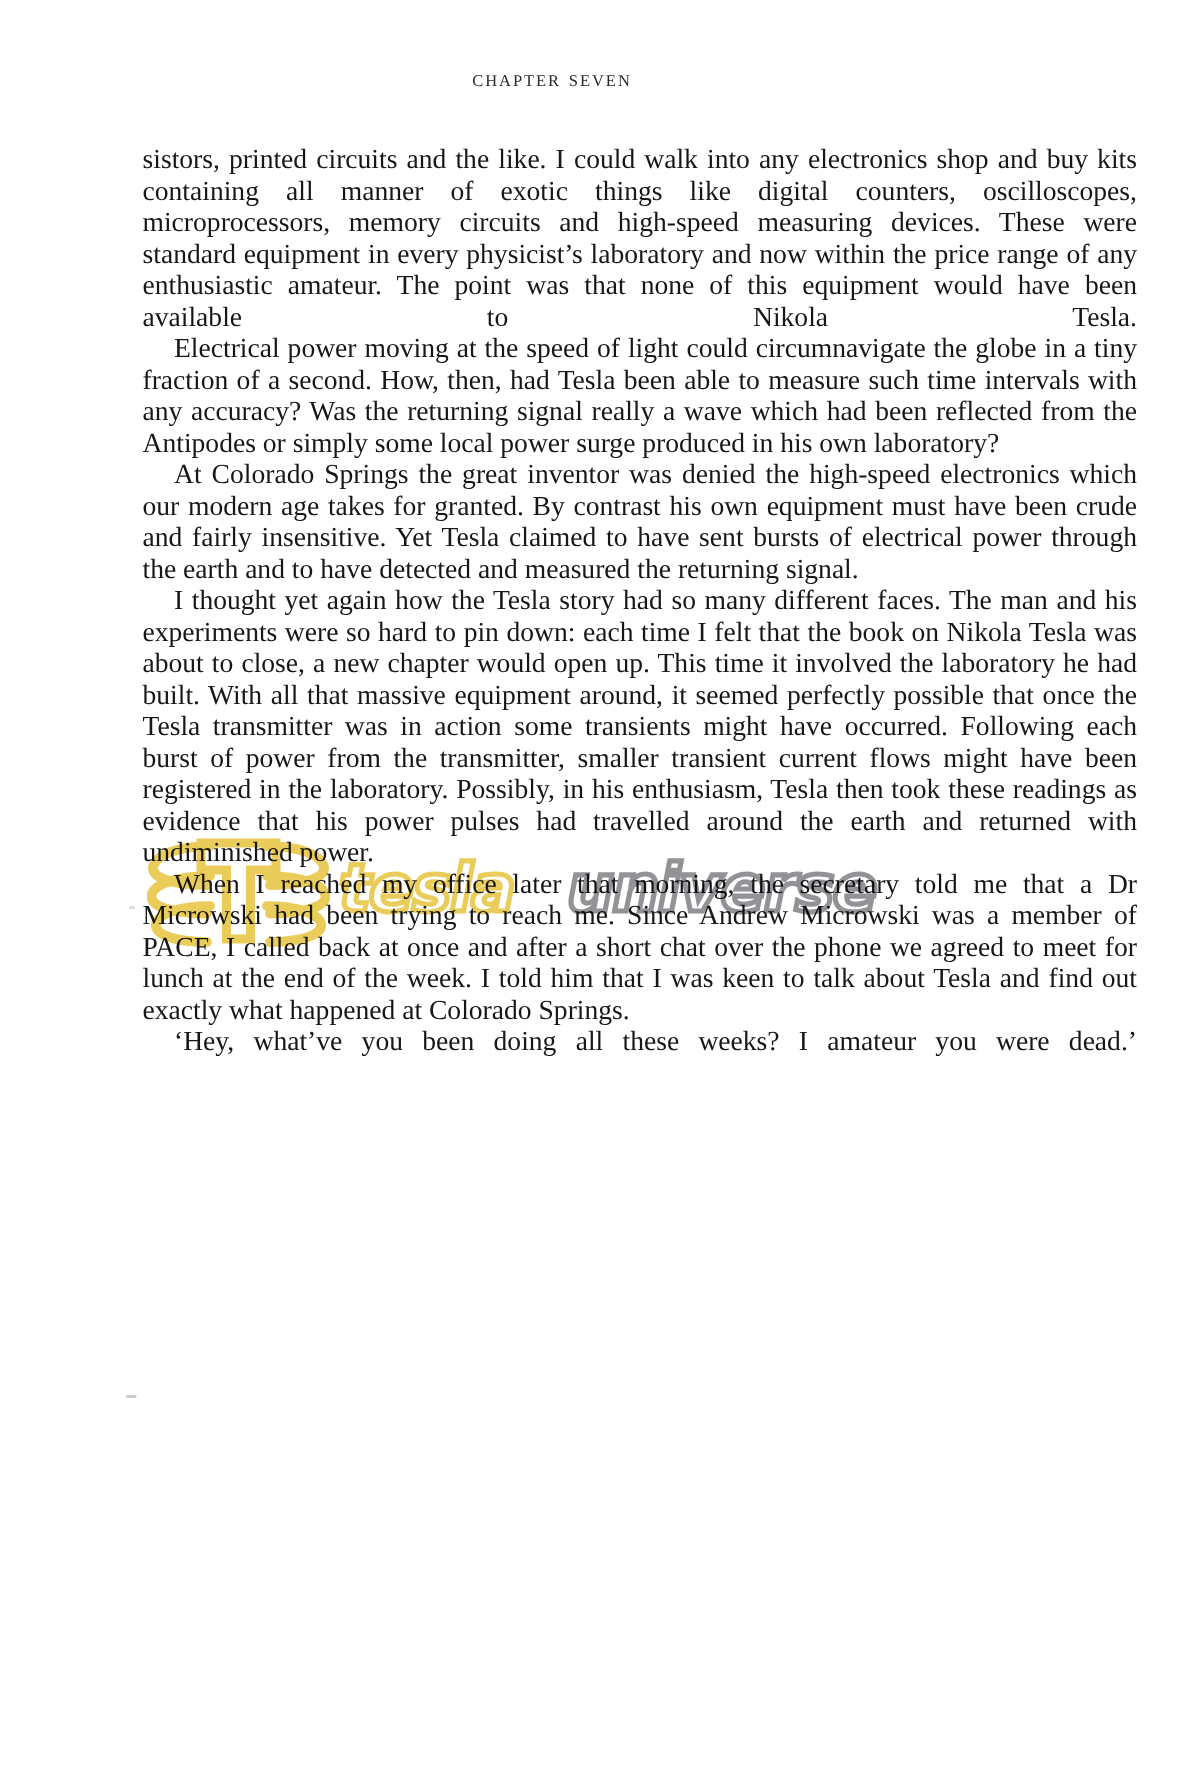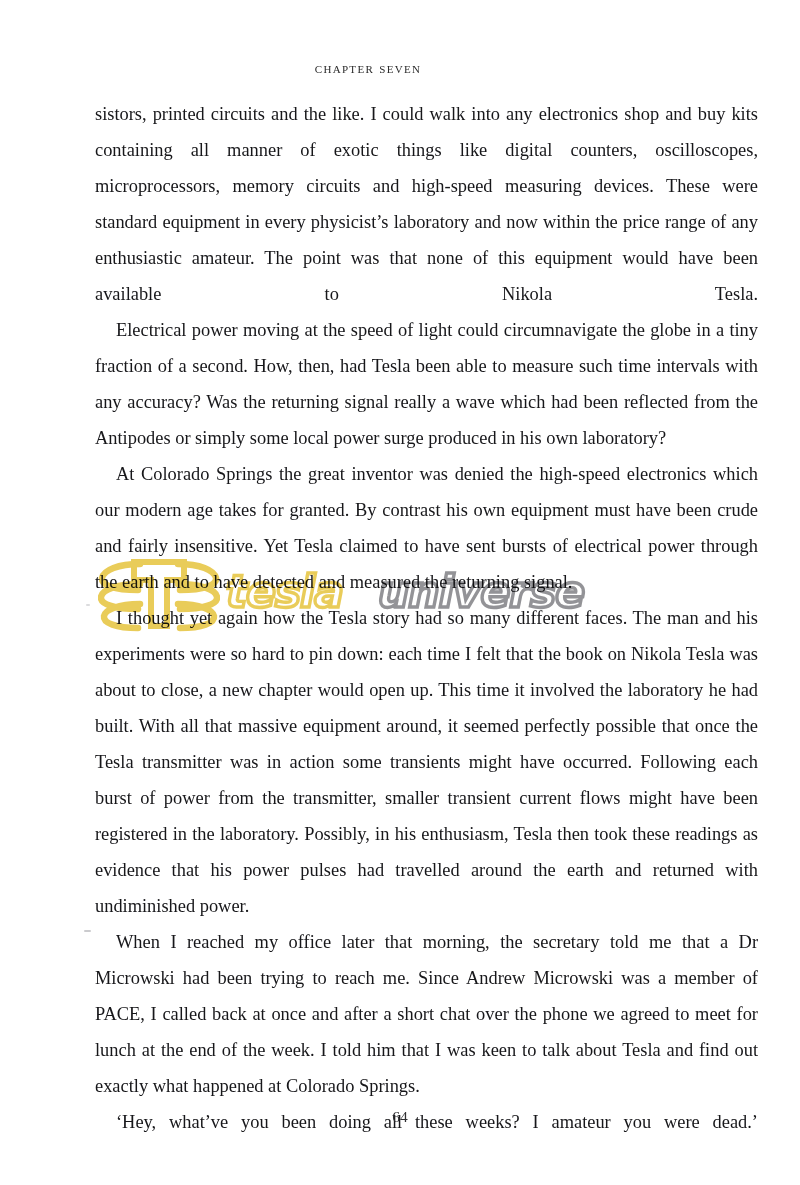--- a/index.html
+++ b/index.html
@@ -15,40 +15,40 @@
     position: relative;
     width: 800px;
     height: 1185px;
     background: #ffffff;
     overflow: hidden;
   }
 
   
   .running-head {
     position: absolute;
-    top: 59px;
+    top: 44px;
     left: 0;
     width: 736px;
     text-align: center;
     font-size: 15.5px;
     letter-spacing: 1.3px;
     color: #2b2b2b;
     font-variant: small-caps;
     text-transform: lowercase;
   }
   .running-head::first-letter { font-size: 1em; }
 
   
   .textblock {
     position: absolute;
     top: 96px;
     left: 95px;
     width: 663px;
     font-size: 18.4px;
-    line-height: 36px;
+    line-height: 21px;
     color: #17171a;
     text-align: justify;
     text-justify: inter-word;
     -webkit-font-smoothing: antialiased;
   }
   .textblock p {
     margin: 0;
     text-indent: 0;
   }
   .textblock p.indent {
@@ -154,15 +154,14 @@
       </g>
     </svg>
 
     <svg class="wm-word" viewBox="0 0 500 46">
       <text x="0" y="37" font-family="'DejaVu Sans', sans-serif" font-size="44" font-weight="bold" letter-spacing="-1" fill="none" stroke="#E8C84B" stroke-width="3.4">tesla</text>
       <text x="152" y="37" font-family="'DejaVu Sans', sans-serif" font-size="44" font-weight="bold" letter-spacing="-1" fill="none" stroke="#8A8A8E" stroke-width="3.4">universe</text>
     </svg>
 
   </div>
 
-  <div class="folio">64</div>
 
 </div>
 
 </body></html>

